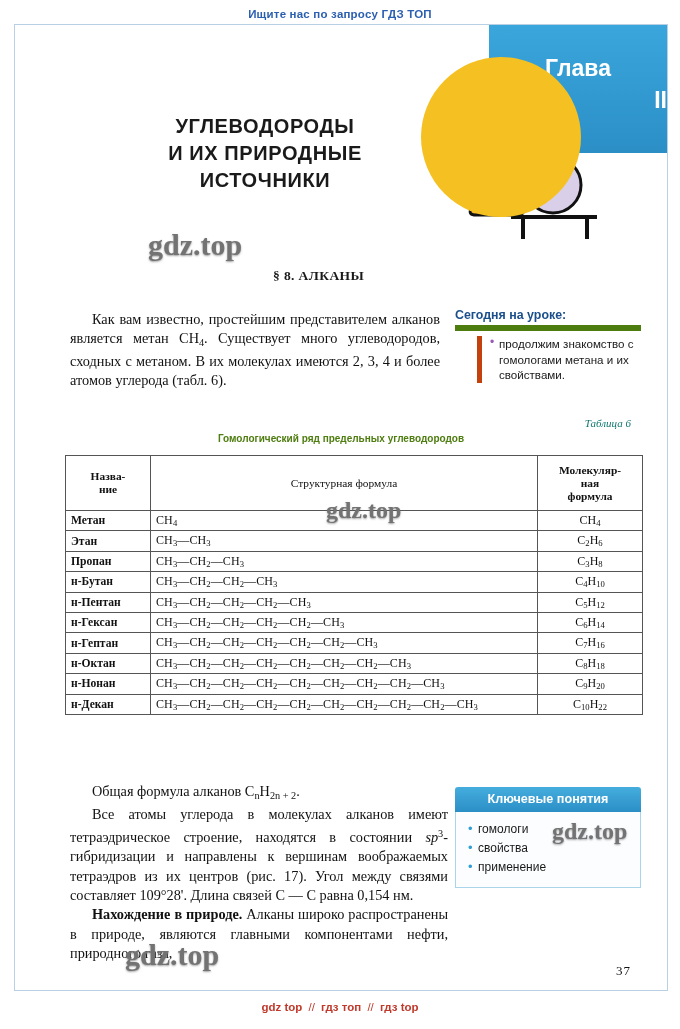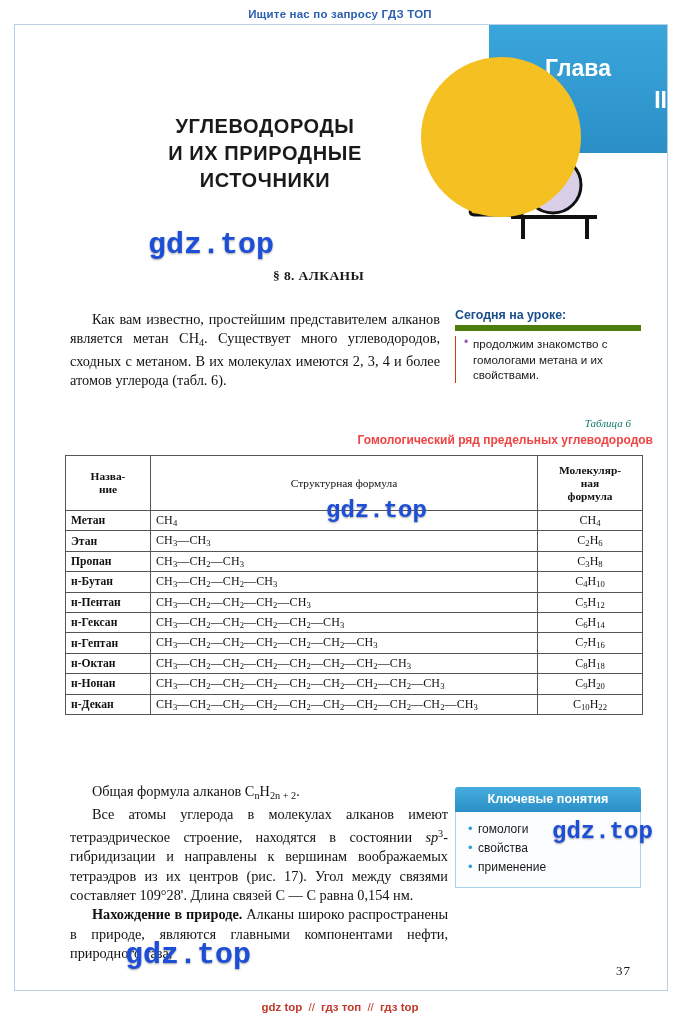--- a/index.html
+++ b/index.html
@@ -141,26 +141,27 @@
   .today-title {
     font-family: "Liberation Sans", sans-serif;
     font-size: 12.4px;
     font-weight: bold;
     color: #1b4f8c;
     border-bottom: 6px solid #4d7c0f;
     padding-bottom: 3px;
     margin-bottom: 5px;
   }
   .today-body {
-    border-left: 1px solid #c2410c;
+    border-left: 5px solid #c2410c;
     padding-left: 8px;
     font-family: "Liberation Sans", sans-serif;
     font-size: 11.6px;
     line-height: 15.6px;
     color: #1a1a1a;
+    margin-left: 22px;
   }
   .today-body .bullet-line {
     position: relative;
     padding-left: 9px;
   }
   .today-body .bullet-line::before {
     content: "•";
     position: absolute;
     left: 0;
     top: -1px;
@@ -174,25 +175,25 @@
     top: 392px;
     font-size: 11px;
     font-style: italic;
     color: #0f766e;
   }
   .table-title {
     position: absolute;
     left: 14px;
     right: 14px;
     top: 408px;
-    text-align: right;
-    font-family: "Liberation Sans", sans-serif;
-    font-size: 12px;
-    font-weight: bold;
-    color: #ef4444;
+    text-align: center;
+    font-family: "Liberation Sans", sans-serif;
+    font-size: 10px;
+    font-weight: bold;
+    color: #4d7c0f;
   }
   
   table.homolog {
     position: absolute;
     left: 50px;
     top: 430px;
     width: 578px;
     border-collapse: collapse;
     font-size: 11.6px;
     color: #111;
@@ -292,23 +293,23 @@
     position: absolute;
     right: 36px;
     top: 938px;
     font-size: 13px;
     color: #111;
     letter-spacing: 1px;
   }
   
   .wm {
     position: absolute;
-    font-family: Liberation Mono, monospace;
-    font-weight: bold;
-    color: #1d4ed8;
+    font-family: Liberation Serif, serif;
+    font-weight: bold;
+    color: #737373;
     text-shadow: 0 1px 2px rgba(80,80,80,0.55);
     pointer-events: none;
     user-select: none;
   }
   .wm1 { left: 148px; top: 228px; font-size: 30px; }
   .wm2 { left: 326px; top: 497px; font-size: 24px; }
   .wm3 { left: 552px; top: 818px; font-size: 24px; }
   .wm4 { left: 125px; top: 938px; font-size: 30px; }
   
   .footer {

